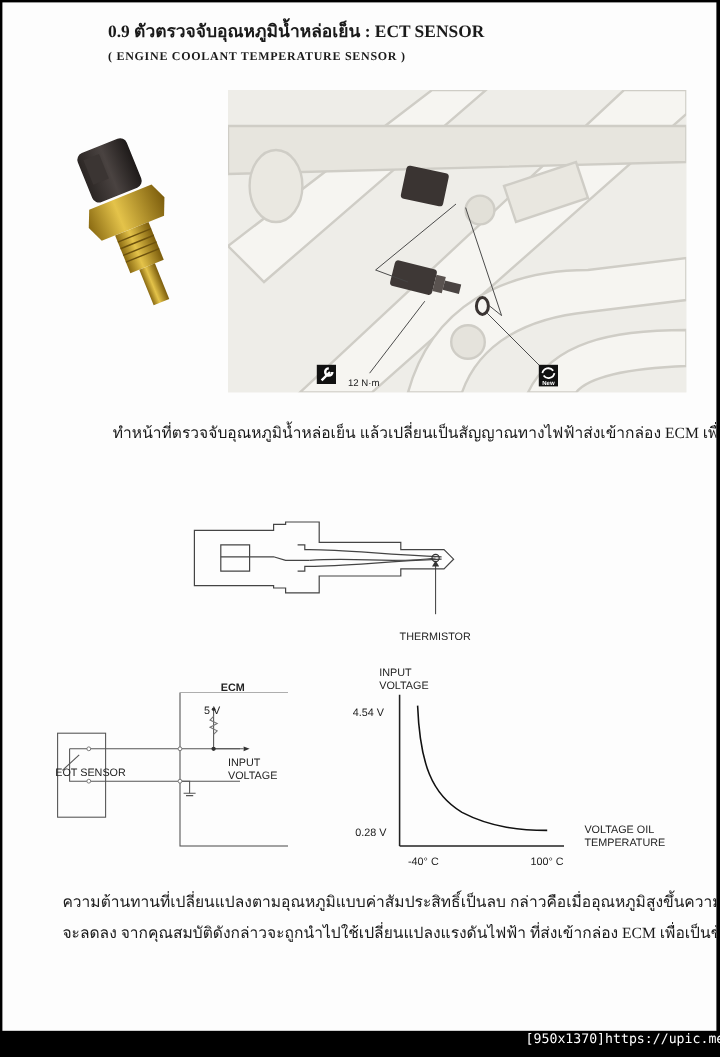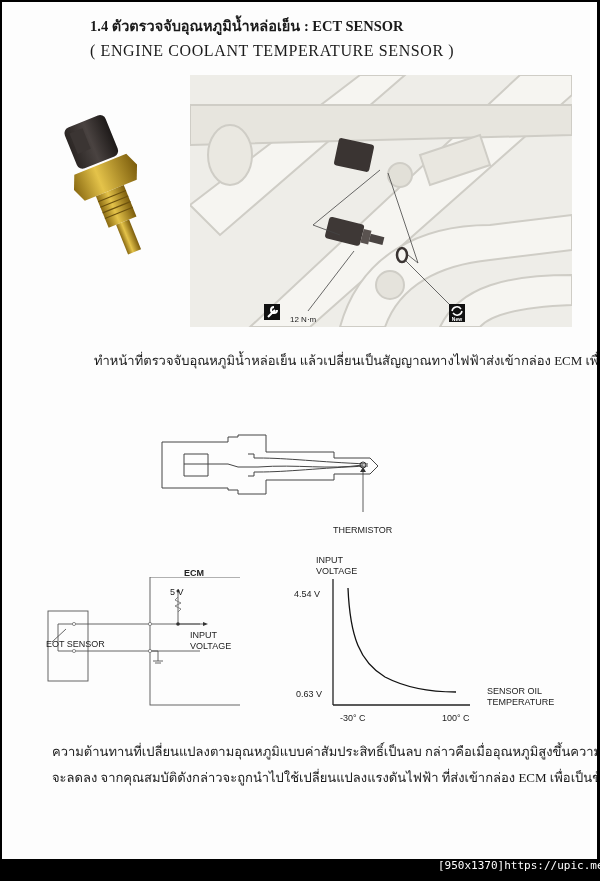--- a/index.html
+++ b/index.html
@@ -1,37 +1,37 @@
 <!DOCTYPE html>
 <html><head>
 <meta charset="utf-8">
 <style>
   html, body { margin:0; padding:0; }
   body { width:600px; height:881px; background:#000; position:relative; overflow:hidden;
          font-family:"Liberation Serif", serif; color:#1a1a1a; }
   .page { position:absolute; left:2px; top:2px; width:595px; height:857px; background:#fdfdfd; overflow:hidden; }
   .title1 { position:absolute; left:88px; top:12px; font-size:14.5px; font-weight:bold; white-space:nowrap; }
-  .title2 { position:absolute; left:88px; top:40px; font-size:16px; font-weight:normal; letter-spacing:0.6px; white-space:nowrap; }
+  .title2 { position:absolute; left:88px; top:40px; font-size:10px; font-weight:bold; letter-spacing:0.6px; white-space:nowrap; }
   .photo-sensor { position:absolute; left:56px; top:100px; width:115px; height:160px; }
   .photo-engine { position:absolute; left:188px; top:73px; width:382px; height:252px; background:#ecebe6; overflow:hidden; }
   .torque-label { position:absolute; left:288px; top:313px; font-family:"Liberation Sans", sans-serif; font-size:8px; color:#222; }
   .para { position:absolute; left:50px; width:530px; font-size:13px; line-height:26px; white-space:nowrap; }
   .p1 { top:346px; }
   .p2 { top:737px; }
   .indent { padding-left:42px; }
   .diag { position:absolute; font-family:"Liberation Sans", sans-serif; color:#333; }
   .lbl { position:absolute; font-family:"Liberation Sans", sans-serif; font-size:9px; color:#222; white-space:nowrap; line-height:11px; }
   .footer { position:absolute; left:438px; top:859px; font-family:"DejaVu Sans Mono", monospace; font-size:11px; color:#fff; white-space:nowrap; }
 </style>
 </head>
 <body>
 
 <div class="page">
 
-  <div class="title1">1.4 ตัวตรวจจับอุณหภูมิน้ำหล่อเย็น : ECT SENSOR</div>
+  <div class="title1">0.9 ตัวตรวจจับอุณหภูมิน้ำหล่อเย็น : ECT SENSOR</div>
   <div class="title2">( ENGINE COOLANT TEMPERATURE SENSOR )</div>
 
   <svg class="photo-sensor" viewBox="0 0 115 160">
     <defs>
       <linearGradient id="brass" x1="0" x2="1">
         <stop offset="0" stop-color="#8a6a12"></stop>
           <stop offset="0.4" stop-color="#e4c34a"></stop>
           <stop offset="1" stop-color="#7b5c0c"></stop>
       </linearGradient>
       <linearGradient id="plug" x1="0" x2="1">
@@ -154,24 +154,24 @@
   <div class="lbl" style="left:188px; top:639px;">VOLTAGE</div>
 
   <svg class="diag" style="left:328px; top:575px; width:160px; height:135px;" viewBox="0 0 160 135">
     <line x1="3" y1="2" x2="3" y2="128" stroke="#222" stroke-width="1.3"></line>
     <line x1="3" y1="128" x2="140" y2="128" stroke="#222" stroke-width="1.3"></line>
     <path d="M18,11 C20,60 30,85 55,100 C80,113 105,115 126,115" fill="none" stroke="#111" stroke-width="1.3"></path>
   </svg>
   <div class="lbl" style="left:314px; top:553px;">INPUT</div>
   <div class="lbl" style="left:314px; top:564px;">VOLTAGE</div>
   <div class="lbl" style="left:292px; top:587px;">4.54 V</div>
-  <div class="lbl" style="left:294px; top:687px;">0.63 V</div>
-  <div class="lbl" style="left:338px; top:711px;">-30° C</div>
+  <div class="lbl" style="left:294px; top:687px;">0.28 V</div>
+  <div class="lbl" style="left:338px; top:711px;">-40° C</div>
   <div class="lbl" style="left:440px; top:711px;">100° C</div>
-  <div class="lbl" style="left:485px; top:684px;">SENSOR  OIL</div>
+  <div class="lbl" style="left:485px; top:684px;">VOLTAGE  OIL</div>
   <div class="lbl" style="left:485px; top:695px;">TEMPERATURE</div>
 
   <div class="para p2">
     <div>ความต้านทานที่เปลี่ยนแปลงตามอุณหภูมิแบบค่าสัมประสิทธิ์เป็นลบ กล่าวคือเมื่ออุณหภูมิสูงขึ้นความต้านทาน</div>
     <div>จะลดลง จากคุณสมบัติดังกล่าวจะถูกนำไปใช้เปลี่ยนแปลงแรงดันไฟฟ้า ที่ส่งเข้ากล่อง ECM เพื่อเป็นข้อมูล</div>
   </div>
 </div>
 
 <div class="footer">[950x1370]https://upic.me/</div>
 

